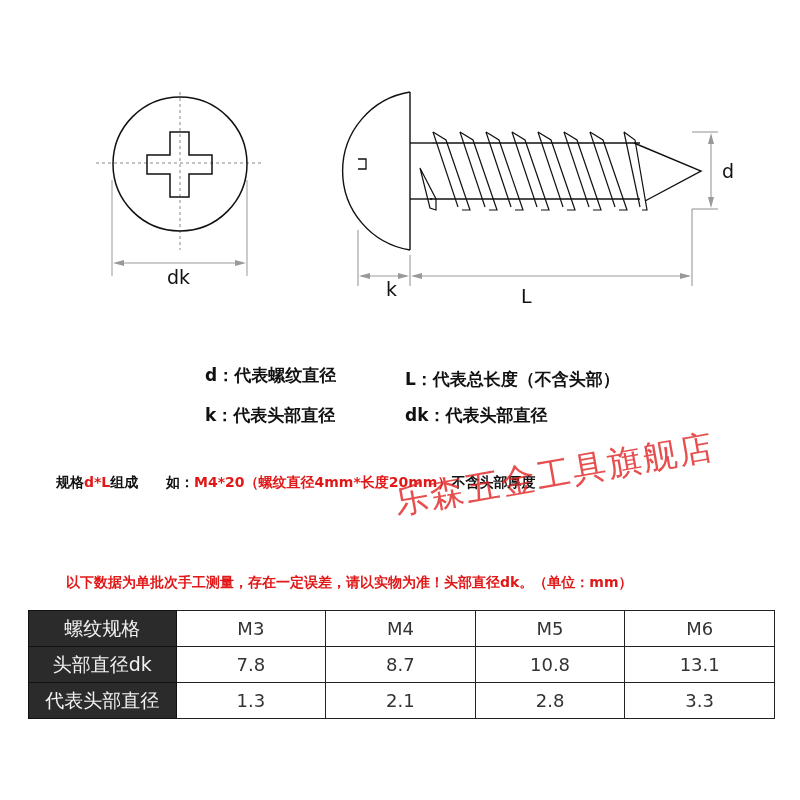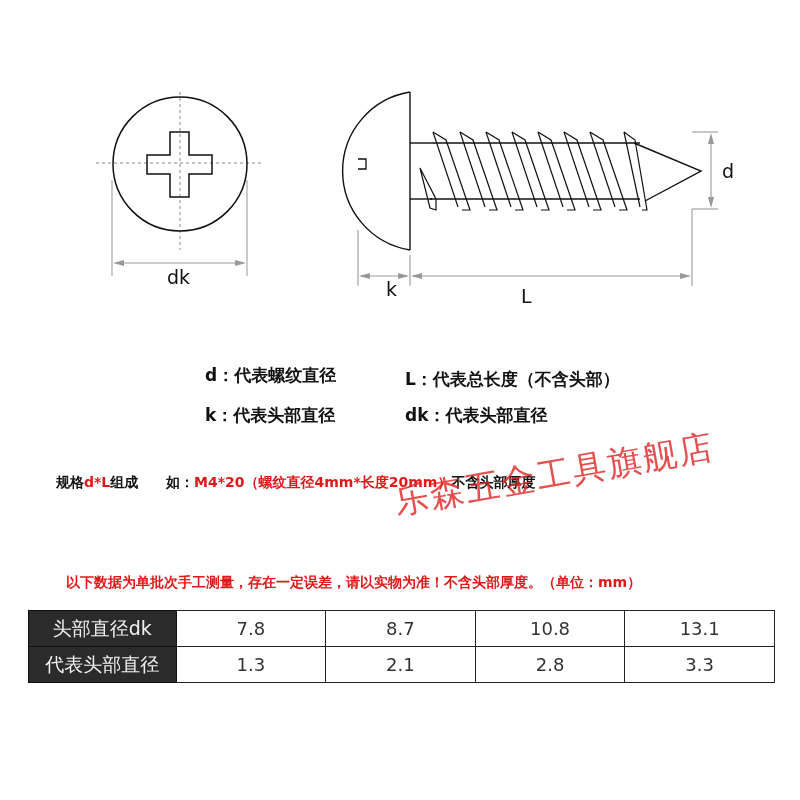--- a/index.html
+++ b/index.html
@@ -107,24 +107,31 @@
 </div>
 
 <div class="spec-line">
   <span>规格</span><span class="red">d*L</span><span>组成</span>
   <span style="display:inline-block;width:18px;"></span>
   <span>如：</span><span class="red">M4*20（螺纹直径4mm*长度20mm）</span><span>不含头部厚度</span>
 </div>
 
 <div class="watermark">乐森五金工具旗舰店</div>
 
-<div class="note">以下数据为单批次手工测量，存在一定误差，请以实物为准！不含头部厚度。（单位：mm）</div>
+<div class="note">以下数据为单批次手工测量，存在一定误差，请以实物为准！头部直径dk。（单位：mm）</div>
 
 <table class="spec">
   <tbody>
+      <tr>
+    <td class="head">螺纹规格</td>
+    <td class="val">M3</td>
+    <td class="val">M4</td>
+    <td class="val">M5</td>
+    <td class="val">M6</td>
+  </tr>
   <tr>
     <td class="head">头部直径dk</td>
     <td class="val">7.8</td>
     <td class="val">8.7</td>
     <td class="val">10.8</td>
     <td class="val">13.1</td>
   </tr>
   <tr>
     <td class="head">代表头部直径</td>
     <td class="val">1.3</td>

